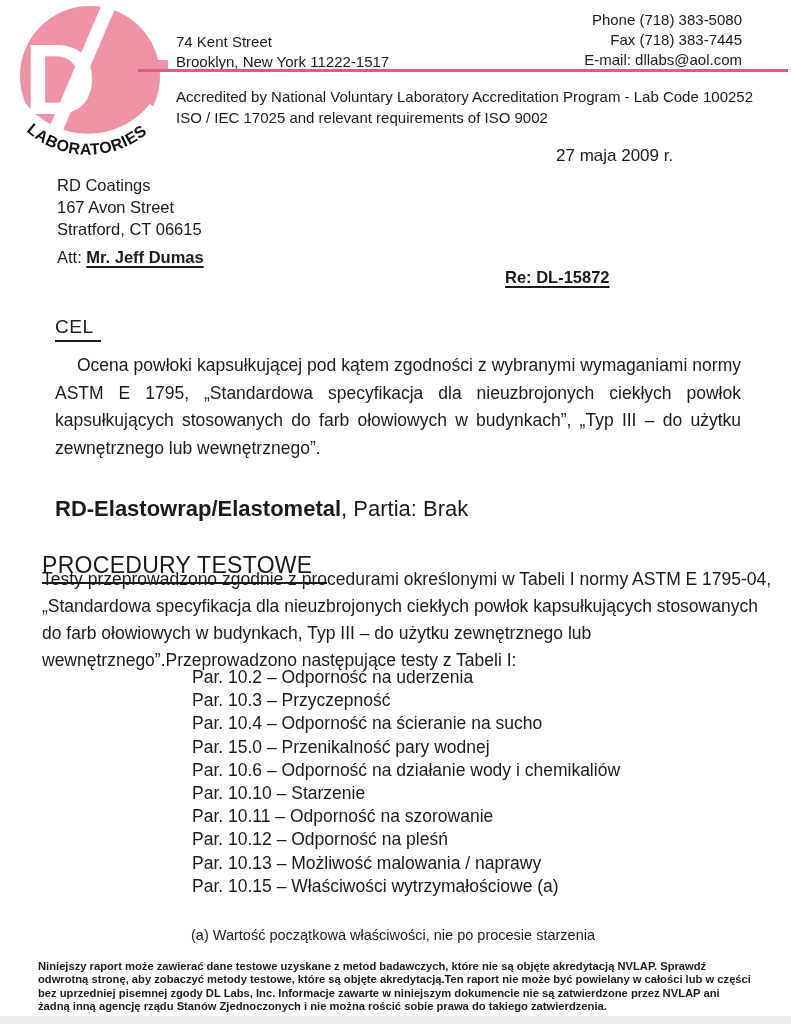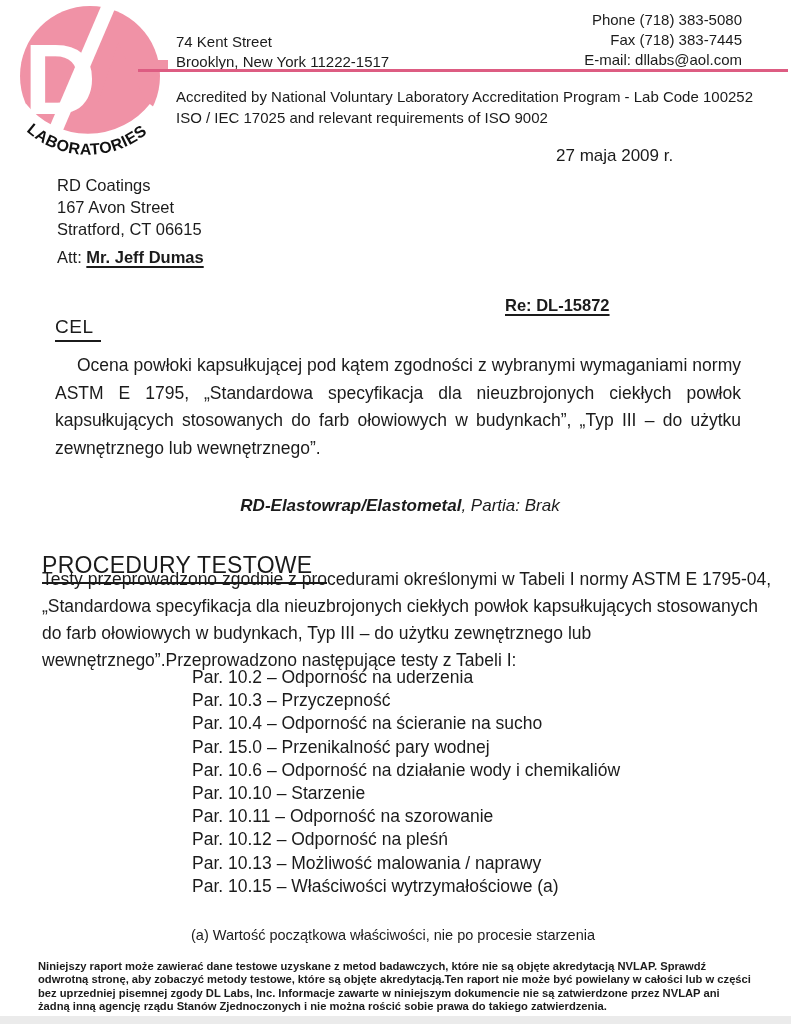--- a/index.html
+++ b/index.html
@@ -21,29 +21,29 @@
   .addr{left:176px;top:32px;font-size:15px;line-height:20px;}
   .contact{right:49px;top:10px;font-size:15px;line-height:20px;text-align:right;}
   .rule{left:138px;top:69px;width:650px;height:3px;background:var(--rule-pink);}
   .accred{left:176px;top:86px;font-size:15px;line-height:21px;}
 
   .date{left:556px;top:146px;font-size:17px;}
 
   .recipient{left:57px;top:174px;font-size:16.5px;line-height:22px;}
   .att{left:57px;top:248px;font-size:16.5px;}
   .att b{text-decoration:underline;text-decoration-thickness:2px;text-underline-offset:3px;}
-  .re{left:505px;top:266px;font-size:16.5px;line-height:22.5px;font-weight:bold;margin-top:28px;}
+  .re{left:505px;top:266px;font-size:16.5px;line-height:22.5px;font-weight:bold;}
   .re div{text-decoration:underline;text-decoration-thickness:2px;text-underline-offset:3px;}
 
   .cel-head{left:55px;top:316px;font-size:19px;letter-spacing:.5px;
     border-bottom:2px solid var(--ink);padding:0 8px 2px 0;}
   .p1{left:55px;top:352px;width:686px;font-size:17.5px;line-height:27.6px;
     text-align:justify;text-indent:22px;}
 
-  .product{left:55px;top:496px;width:690px;text-align:center;font-size:17px;font-style:italic;}
+  .product{left:55px;top:496px;width:690px;text-align:left;font-size:22px;}
   .product b{font-weight:bold;}
 
   .proc-head{left:42px;top:552px;font-size:23px;letter-spacing:.3px;
     border-bottom:2px solid var(--ink);padding:0 14px 3px 0;}
   .p2{left:42px;top:566px;width:733px;font-size:17.5px;line-height:27px;}
 
   .tests{left:192px;top:666px;font-size:17.5px;line-height:23.2px;list-style:none;}
   .footnote{left:191px;top:927px;font-size:14.5px;}
 
   .disclaimer{left:38px;top:960px;width:715px;text-align:left;

